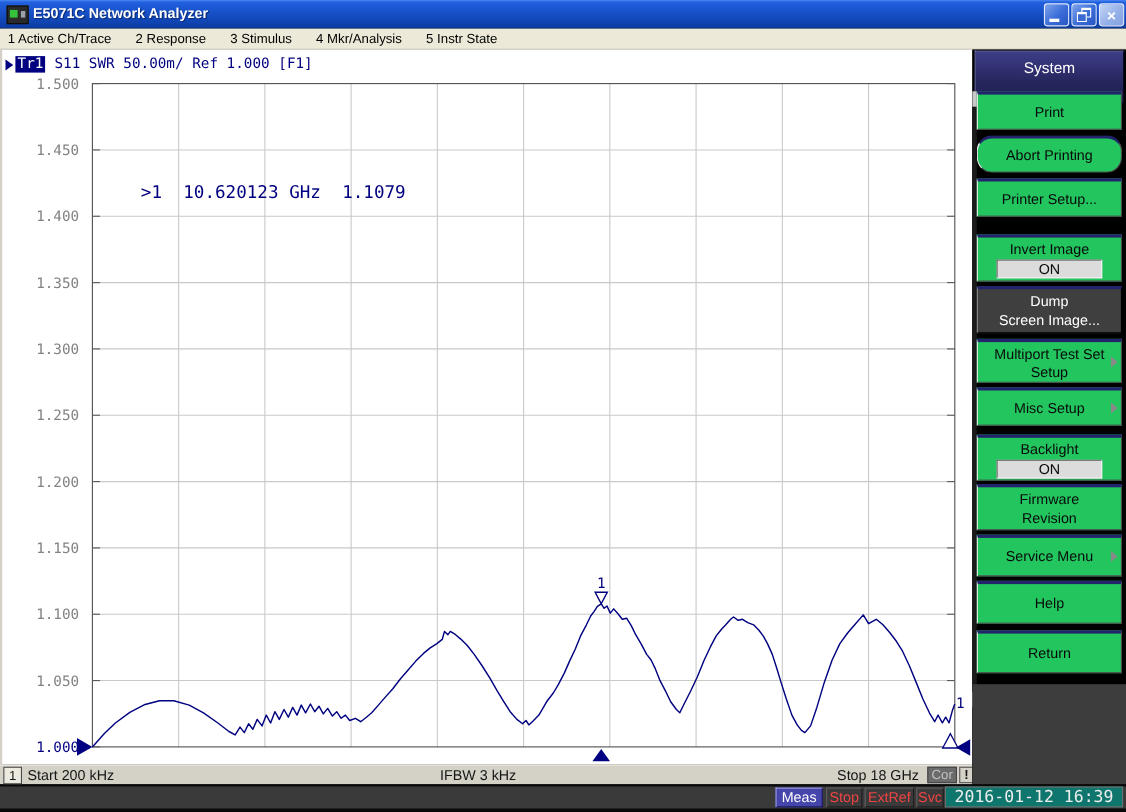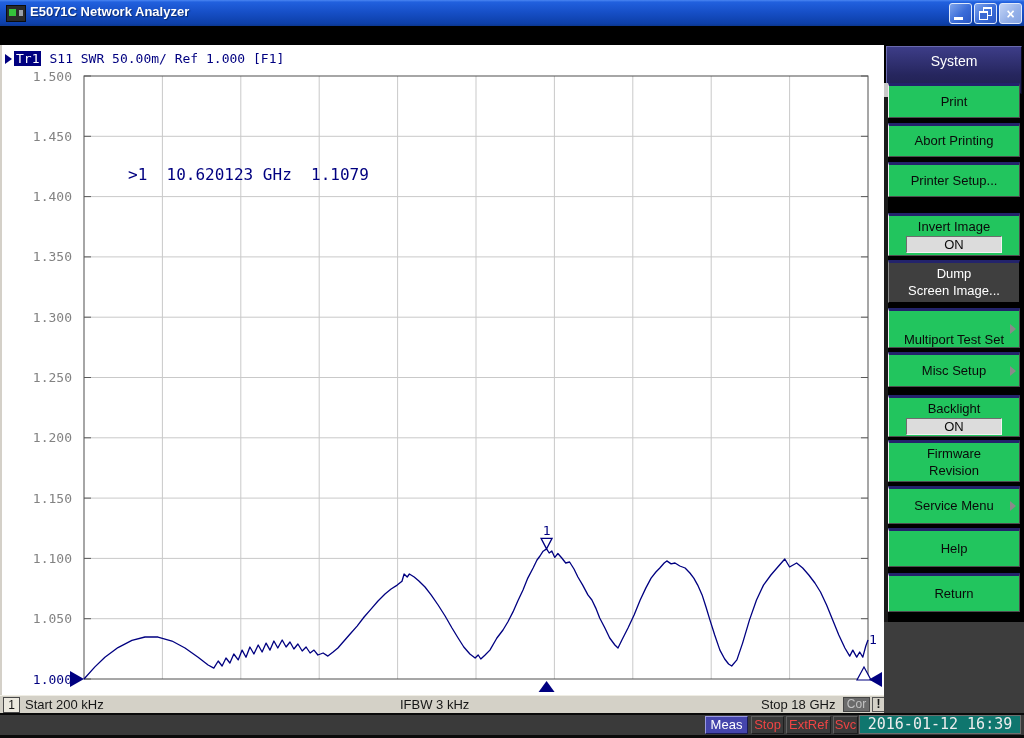--- a/index.html
+++ b/index.html
@@ -104,20 +104,27 @@
       <span class="win-btn">
           <span class="g-rs-a"></span>
           <span class="g-rs-b"></span>
         </span>
       <span class="win-btn disabled">
           <span class="g-x">×</span>
         </span>
     </span>
   </div>
 
+  <div id="menubar">
+      <span class="menu-item">1 Active Ch/Trace</span>
+      <span class="menu-item">2 Response</span>
+      <span class="menu-item">3 Stimulus</span>
+      <span class="menu-item">4 Mkr/Analysis</span>
+      <span class="menu-item">5 Instr State</span>
+    </div>
 
   <div id="screen">
     <div id="traceline">
       <span class="tr-arrow"></span>
       <span class="tr-name">Tr1</span>
       <span class="tr-text">S11 SWR 50.00m/ Ref 1.000 [F1]</span>
     </div>
     <svg id="plot" viewBox="0 0 884 650">
         <line x1="162.4" y1="31" x2="162.4" y2="634" stroke="#C9C9C9" stroke-width="1"></line>
         <line x1="240.8" y1="31" x2="240.8" y2="634" stroke="#C9C9C9" stroke-width="1"></line>
@@ -193,28 +200,28 @@
   </div>
 
   <div id="sidebar">
     <div id="sk-header">System</div>
     <div id="sk-scroll">
         <span class="thumb"></span>
         <span class="thumb b"></span>
       </div>
     <div id="sk-buttons">
         <div class="softkey" style="top: 38px; height: 35px; line-height: 31px;"><span class="">Print</span></div>
-        <div class="softkey" style="top: 78px; height: 34px; line-height: 30px;"><span class="">Abort Printing</span></div>
+        <div class="softkey" style="top: 78px; height: 34px; line-height: 30px; border-radius: 14px;"><span class="">Abort Printing</span></div>
         <div class="softkey" style="top: 117px; height: 35px; line-height: 31px;"><span class="">Printer Setup...</span></div>
         <div class="softkey" style="top: 168px; height: 43px; padding-top: 2px;"><span class="sk-line">Invert Image</span><span class="sk-toggle">ON</span></div>
         <div class="softkey dark" style="top: 215px; height: 43px; padding-top: 2px;">
           <span class="sk-line">Dump</span>
           <span class="sk-line">Screen Image...</span>
         </div>
-        <div class="softkey" style="top: 263px; height: 40px; padding-top: 20px;">
+        <div class="softkey" style="top: 263px; height: 40px; padding-top: 2px;">
           <span class="sk-line">Multiport Test Set</span>
           <span class="sk-line">Setup</span>
           <span class="sk-arrow"></span>
         </div>
         <div class="softkey" style="top: 307px; height: 35px; line-height: 31px;"><span class="">Misc Setup</span><span class="sk-arrow"></span></div>
         <div class="softkey" style="top: 350px; height: 42px; padding-top: 2px;"><span class="sk-line">Backlight</span><span class="sk-toggle">ON</span></div>
         <div class="softkey" style="top: 395px; height: 42px; padding-top: 2px;">
           <span class="sk-line">Firmware</span>
           <span class="sk-line">Revision</span>
         </div>

